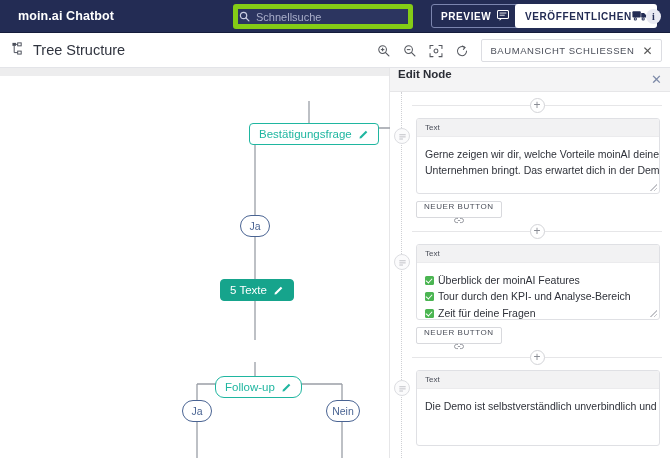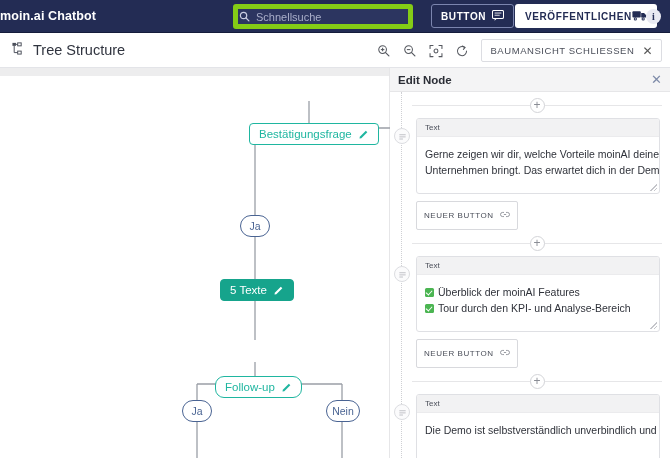--- a/index.html
+++ b/index.html
@@ -14,21 +14,21 @@
 
   
   .topbar {
     position: absolute; left: 0; top: 0; width: 670px; height: 33px;
     background: #232c54;
     display: flex; align-items: center;
     border-bottom: 1px solid #151c3b;
   }
   .brand {
     color: #ffffff; font-size: 12.5px; font-weight: 700;
-    letter-spacing: .1px; white-space: nowrap;
+    margin-left: 18px; letter-spacing: .1px; white-space: nowrap;
   }
   .searchwrap {
     position: absolute; left: 233px; top: 4px; width: 180px; height: 25px;
     background: #2c3560; border: 5px solid #84cc16; border-radius: 3px;
     display: flex; align-items: center; padding: 0 1px;
   }
   .searchwrap svg { flex: 0 0 auto; margin-right: 6px; }
   .searchwrap input {
     background: transparent; border: 0; outline: none;
     color: #c8cbe0; font-size: 11px; font-family: "Liberation Sans", sans-serif;
@@ -114,21 +114,21 @@
   }
 
   
   .panel {
     position: absolute; left: 390px; top: 68px; width: 280px; height: 390px;
     background: #ffffff; overflow: hidden;
   }
   .panel-head {
     position: absolute; left: 0; top: 0; width: 280px; height: 24px;
     background: #f4f4f5; border-bottom: 1px solid #e6e6e8;
-    display: flex; align-items: center;
+    display: flex; 
   }
   .panel-head .title {
     margin-left: 8px; font-size: 11.5px; font-weight: 700; color: #2a2d35;
   }
   .panel-close {
     position: absolute; right: 8px; top: 5px; cursor: pointer;
     color: #7d8aa8; font-size: 13px; line-height: 1;
   }
   .panel-body {
     position: absolute; left: 0; top: 24px; width: 280px; height: 366px;
@@ -178,24 +178,24 @@
     content: ""; position: absolute; left: 2px; top: 1px; width: 3px; height: 5px;
     border: solid #ffffff; border-width: 0 1.5px 1.5px 0; transform: rotate(42deg);
   }
   .resize-grip {
     position: absolute; right: 2px; bottom: 2px; width: 7px; height: 7px;
     background:
       linear-gradient(135deg, transparent 46%, #c4c5ca 46%, #c4c5ca 58%, transparent 58%),
       linear-gradient(135deg, transparent 72%, #c4c5ca 72%, #c4c5ca 84%, transparent 84%);
   }
   .neuer-btn {
-    margin-left: 26px; margin-top: 7px; height: 29px; display: inline-flex;
+    margin-left: 26px; margin-top: 7px; height: 17px; display: inline-flex;
     align-items: center; gap: 6px; padding: 0 7px;
     border: 1px solid #d8d9dd; border-radius: 2px; background: #ffffff;
-    font-size: 8px; letter-spacing: .55px; color: #4a4e59; cursor: pointer;
+    font-size: 8px; letter-spacing: .55px; color: #4a4e59; cursor: pointer; flex-direction: column;
   }
 </style>
 </head>
 <body>
 
 <div id="app">
 
   <div class="topbar">
     <div class="brand">moin.ai Chatbot</div>
 
@@ -203,21 +203,21 @@
       <span>
         <svg width="11" height="11" viewBox="0 0 16 16">
             <circle cx="6.6" cy="6.6" r="4.6" fill="none" stroke="#c8cbe0" stroke-width="1.8"></circle>
             <line x1="10.2" y1="10.2" x2="14.4" y2="14.4" stroke="#c8cbe0" stroke-width="1.8" stroke-linecap="round"></line>
           </svg>
       </span>
       <input type="text" placeholder="Schnellsuche" style="">
     </div>
 
     <div class="btn-preview">
-      <span>BUTTON</span>
+      <span>PREVIEW</span>
       <span>
         <svg width="12" height="11" viewBox="0 0 14 13">
           <rect x="0.5" y="0.5" width="13" height="9.5" rx="1.5" fill="none" stroke="#ffffff" stroke-width="1.2"></rect>
           <path d="M3 10 L3 12.6 L5.8 10 Z" fill="#ffffff"></path>
           <line x1="3" y1="3.6" x2="11" y2="3.6" stroke="#ffffff" stroke-width="1"></line>
           <line x1="3" y1="6.2" x2="9" y2="6.2" stroke="#ffffff" stroke-width="1"></line>
         </svg>
       </span>
     </div>
 
@@ -410,20 +410,21 @@
               <line x1="1.5" y1="3" x2="8.5" y2="3" stroke="#c9cacf" stroke-width="1.3"></line>
               <line x1="1.5" y1="5.4" x2="8.5" y2="5.4" stroke="#c9cacf" stroke-width="1.3"></line>
               <line x1="1.5" y1="7.8" x2="5.5" y2="7.8" stroke="#c9cacf" stroke-width="1.3"></line>
             </svg>
         </div>
         <div class="card" style="height:76px; position:relative;">
           <div class="card-label">Text</div>
           <div class="card-text">
             <span class="line"><span class="chkbox"></span><span>Überblick der moinAI Features</span></span>
             <span class="line"><span class="chkbox"></span><span>Tour durch den KPI- und Analyse-Bereich</span></span>
+            <span class="line"><span class="chkbox"></span><span>Zeit für deine Fragen</span></span>
           </div>
           <div class="resize-grip"></div>
         </div>
         <div class="neuer-btn">
           <span>NEUER BUTTON</span>
           <span>
             <svg width="10" height="7" viewBox="0 0 14 9">
                 <path d="M5.4 4.5 H8.6" stroke="#7d8088" stroke-width="1.1"></path>
                 <path d="M5.6 1.6 H3.6 A2.9 2.9 0 0 0 3.6 7.4 H5.6" fill="none" stroke="#7d8088" stroke-width="1.1"></path>
                 <path d="M8.4 1.6 H10.4 A2.9 2.9 0 0 1 10.4 7.4 H8.4" fill="none" stroke="#7d8088" stroke-width="1.1"></path>

